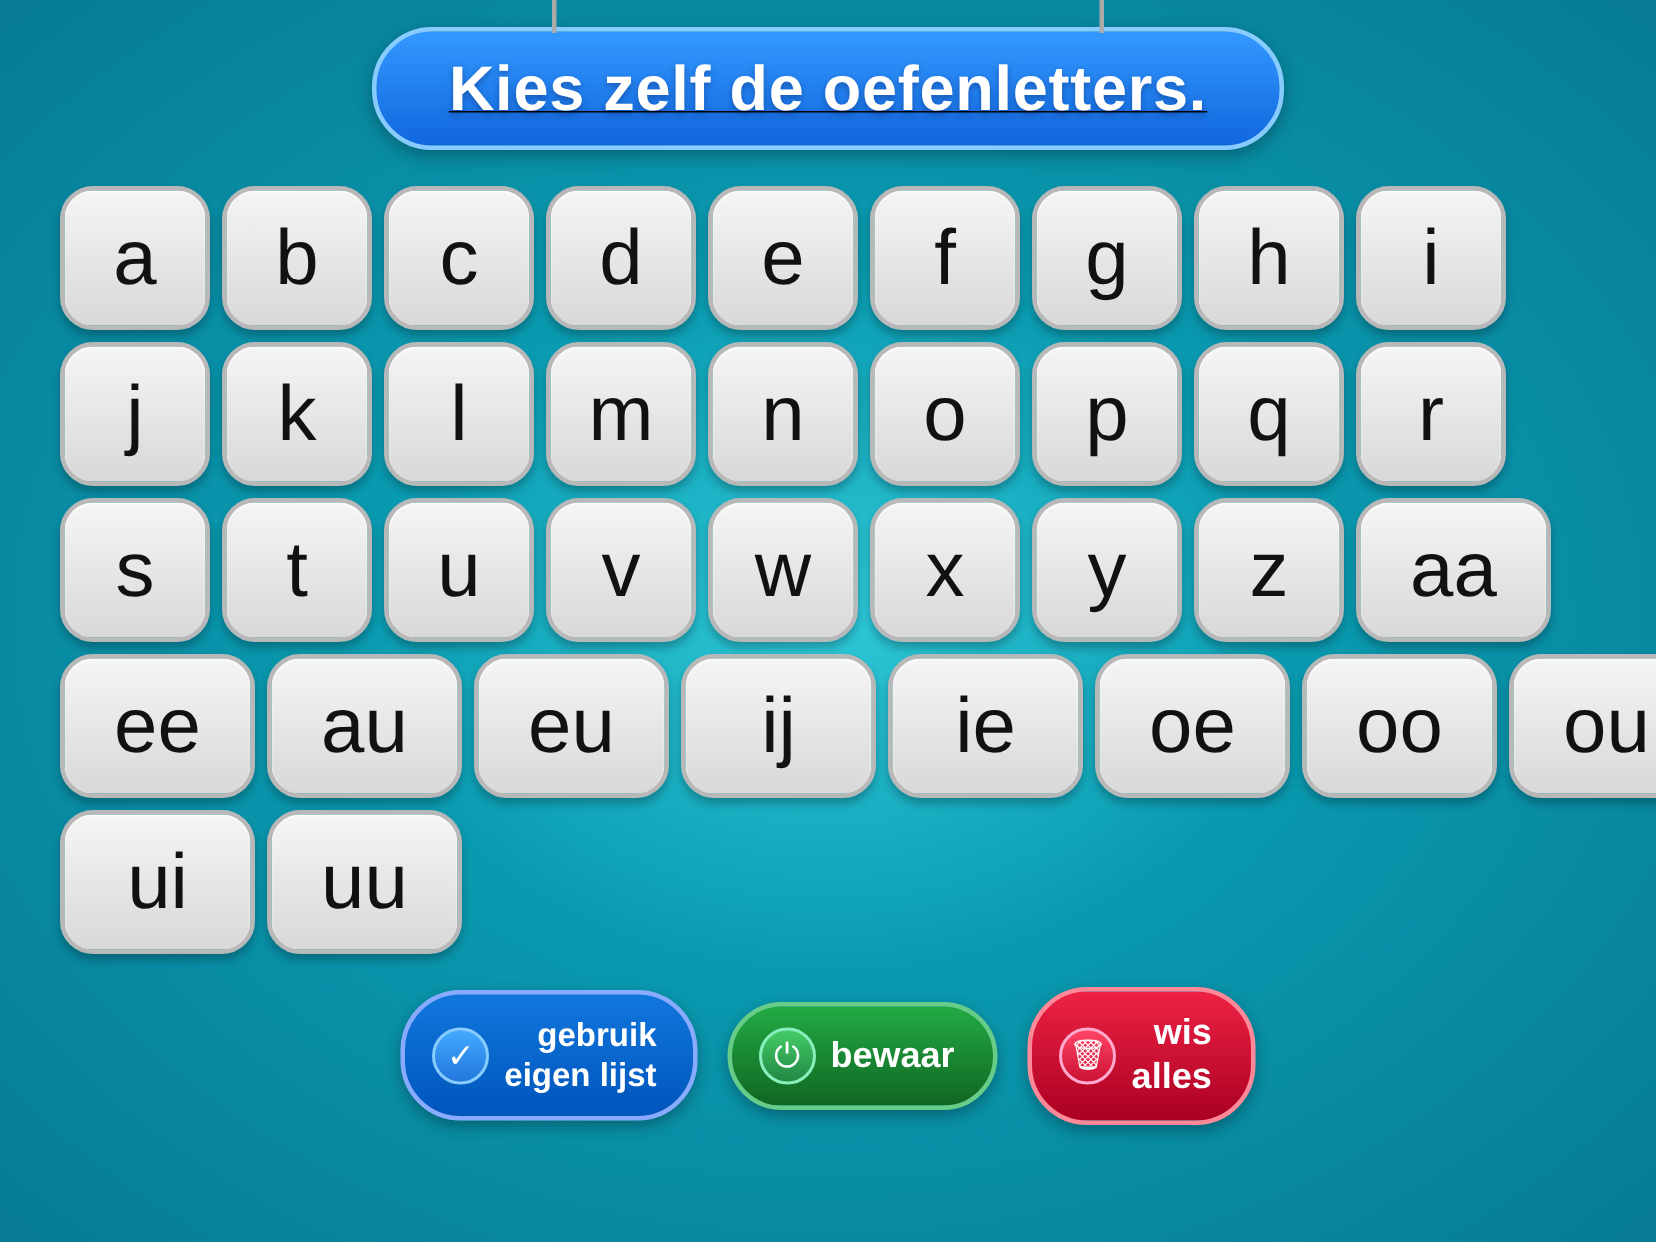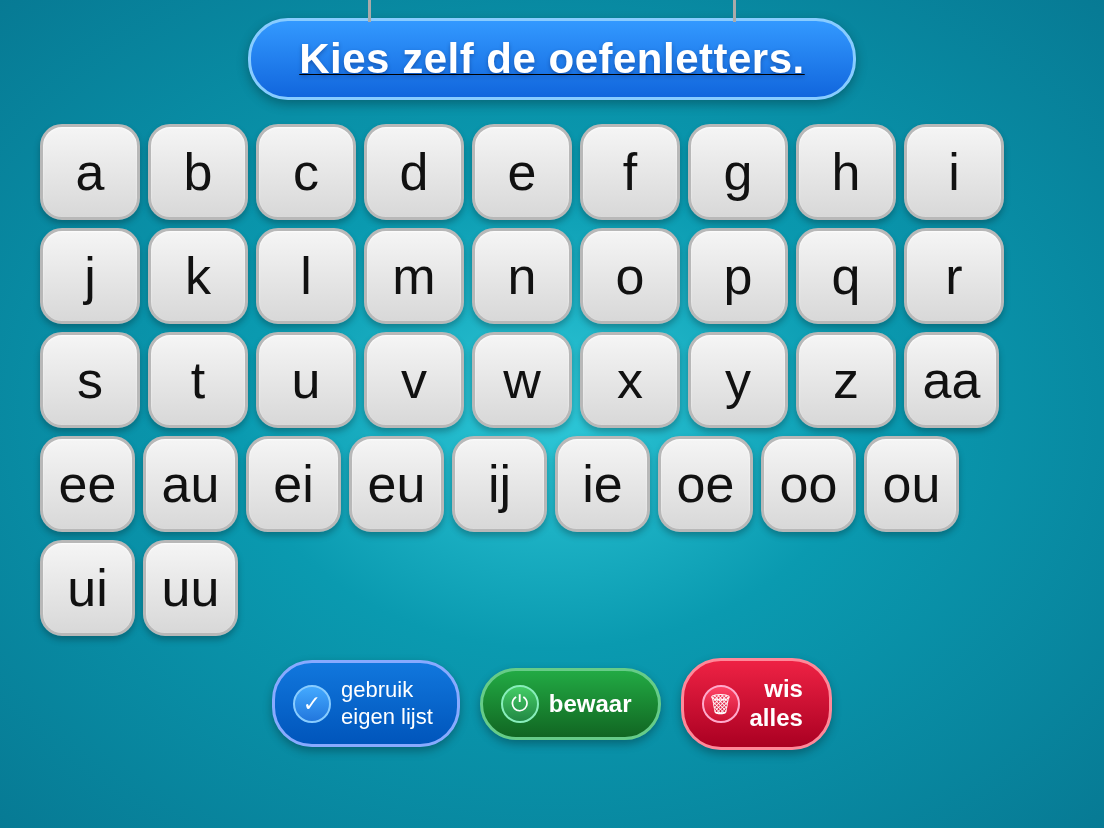--- a/index.html
+++ b/index.html
@@ -67,21 +67,21 @@
       font-size: 52px;
       font-weight: normal;
       color: #111;
       cursor: pointer;
       box-shadow: 0 4px 6px rgba(0,0,0,0.25), inset 0 1px 2px rgba(255,255,255,0.8);
       transition: transform 0.1s;
       font-family: 'Arial', sans-serif;
     }
 
     .letter-btn.wide {
-      width: 95px;
+      width: 130px;
     }
 
     .bottom-buttons {
       display: flex;
       flex-direction: row;
       gap: 20px;
       margin-top: 22px;
       align-items: center;
     }
 
@@ -93,23 +93,23 @@
       display: flex;
       align-items: center;
       gap: 10px;
       cursor: pointer;
       box-shadow: 0 4px 10px rgba(0,0,0,0.3);
     }
 
     .btn-gebruik-text {
       color: white;
       font-size: 22px;
-      font-weight: normal;
+      font-weight: bold;
       line-height: 1.2;
-      text-align: left;
+      text-align: right;
     }
 
     .btn-gebruik-icon {
       width: 38px;
       height: 38px;
       background: linear-gradient(to bottom, #44aaff, #2277dd);
       border-radius: 50%;
       border: 2px solid #88ccff;
       display: flex;
       align-items: center;
@@ -237,21 +237,20 @@
       <button class="letter-btn">v</button>
       <button class="letter-btn">w</button>
       <button class="letter-btn">x</button>
       <button class="letter-btn">y</button>
       <button class="letter-btn">z</button>
       <button class="letter-btn wide">aa</button>
     </div>
     <div class="letter-row">
       <button class="letter-btn wide">ee</button>
       <button class="letter-btn wide">au</button>
-      <button class="letter-btn wide">ei</button>
       <button class="letter-btn wide">eu</button>
       <button class="letter-btn wide">ij</button>
       <button class="letter-btn wide">ie</button>
       <button class="letter-btn wide">oe</button>
       <button class="letter-btn wide">oo</button>
       <button class="letter-btn wide">ou</button>
     </div>
     <div class="letter-row">
       <button class="letter-btn wide">ui</button>
       <button class="letter-btn wide">uu</button>

